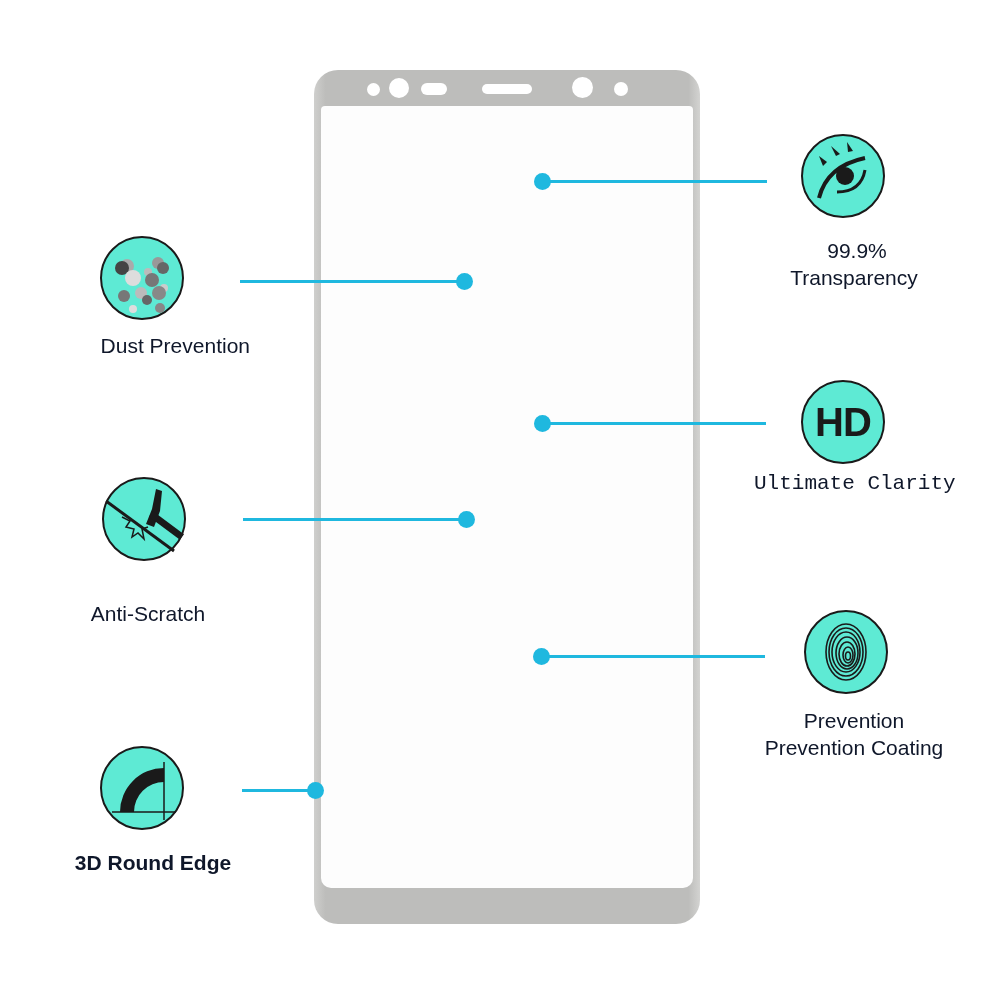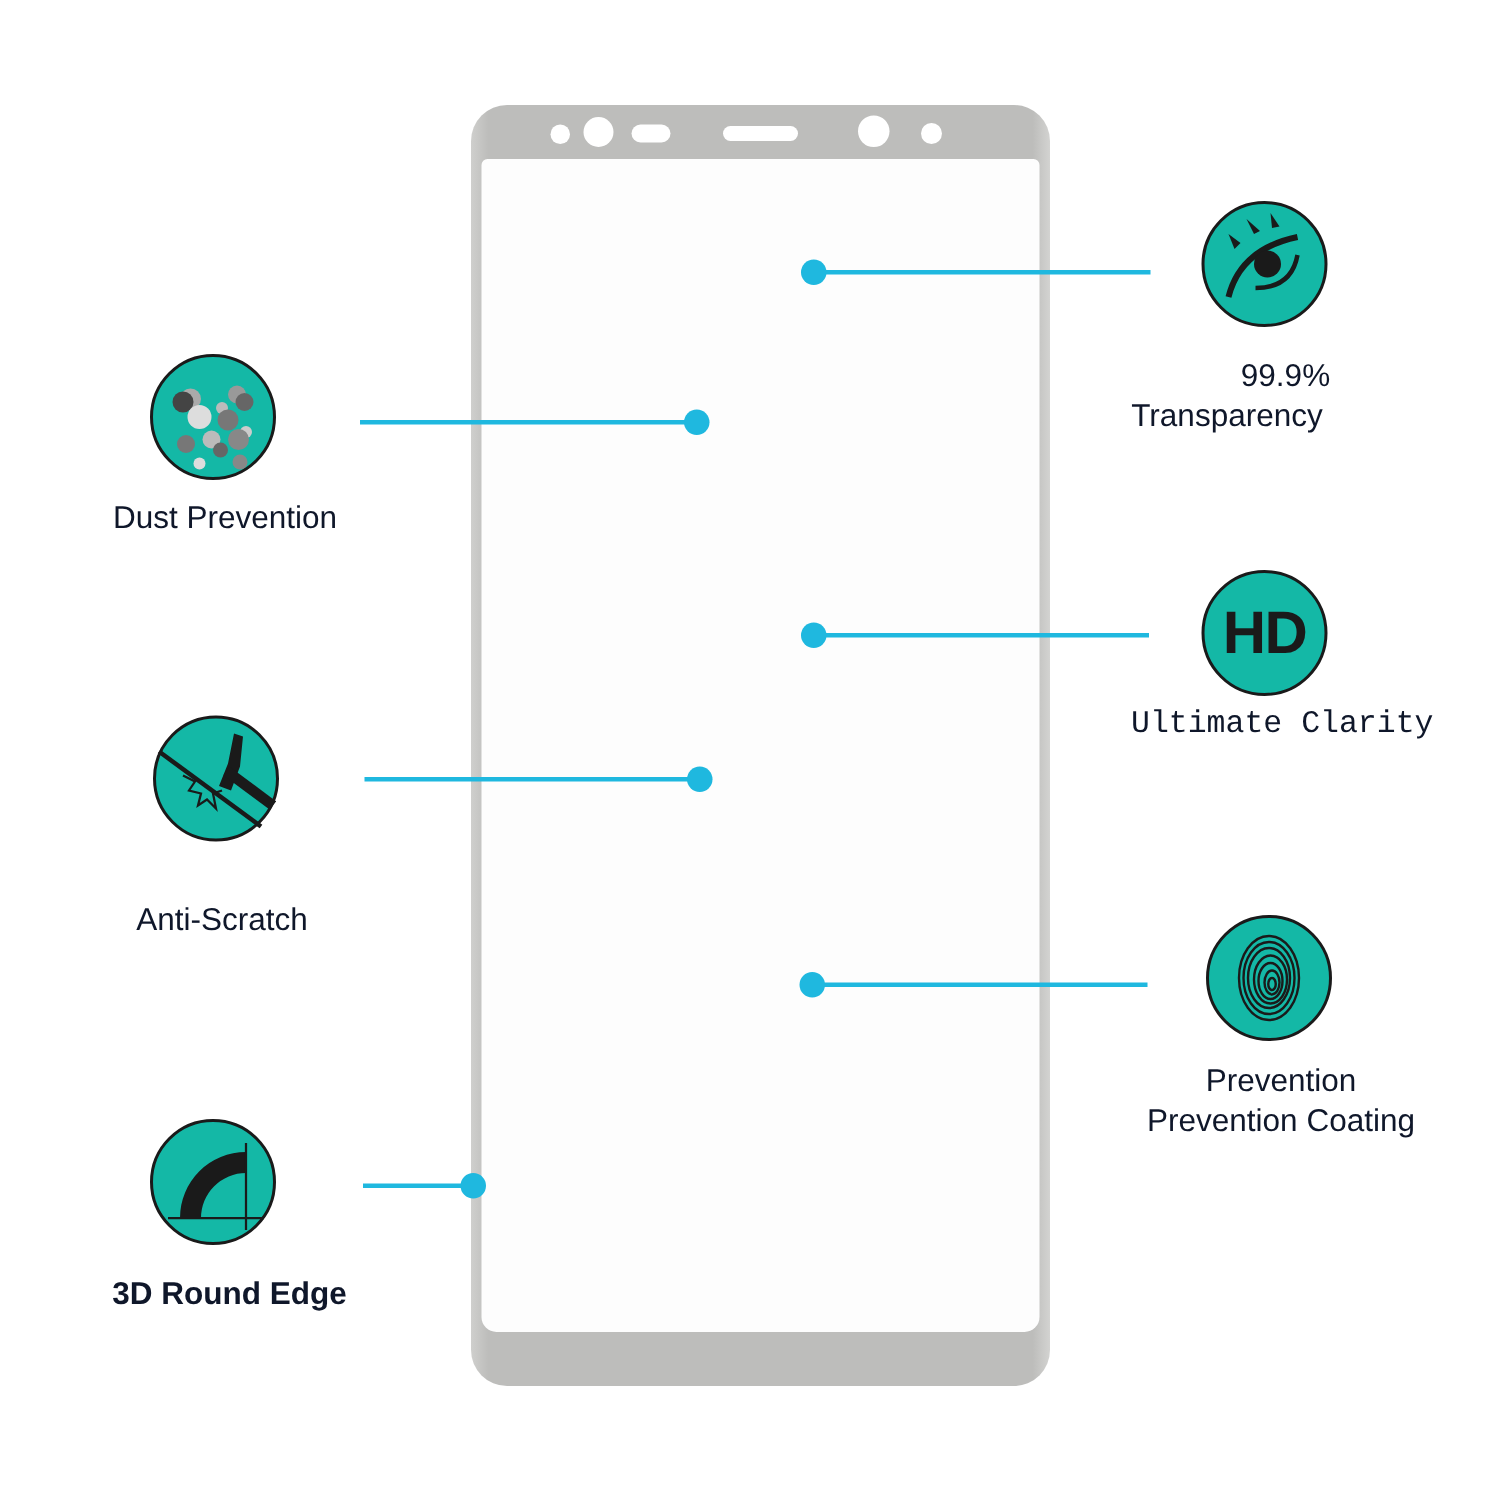--- a/index.html
+++ b/index.html
@@ -11,21 +11,21 @@
     background:linear-gradient(90deg,#cfcfcd 0%,#bdbdbb 3%,#bdbdbb 97%,#d3d3d1 100%);
     border-radius:24px; }
   .phone-screen { left:321px; top:106px; width:372px; height:782px; background:#fdfdfd;
     border-radius:4px 4px 10px 10px; }
   .hole { background:#ffffff; border-radius:50%; }
   .slot { background:#ffffff; border-radius:8px; }
   
   .line { height:3px; background:#1fb8df; }
   .dot { width:17px; height:17px; border-radius:50%; background:#1fb8df; }
   .icon { width:84px; height:84px; border:2.5px solid #1a1a1a; border-radius:50%;
-    box-sizing:border-box; background:#14b8a6; }
+    box-sizing:border-box; background:#5eead4; }
   .icon svg { width:100%; height:100%; display:block; }
   .label { font-size:21px; line-height:27px; text-align:center; white-space:nowrap; color:#0f172a; }
 </style>
 </head>
 <body>
 
 <div class="abs phone-frame"></div>
 <div class="abs hole" style="left:367px;top:83px;width:13px;height:13px;"></div>
 <div class="abs hole" style="left:389px;top:78px;width:20px;height:20px;"></div>
 <div class="abs slot" style="left:421px;top:83px;width:26px;height:12px;"></div>
@@ -63,21 +63,21 @@
     <circle cx="61" cy="30" r="6" fill="#666"></circle>
     <circle cx="62" cy="50" r="4" fill="#ccc"></circle>
     <circle cx="22" cy="58" r="6" fill="#777"></circle>
     <circle cx="39" cy="55" r="6" fill="#bbb"></circle>
     <circle cx="45" cy="62" r="5" fill="#666"></circle>
     <circle cx="57" cy="55" r="7" fill="#888"></circle>
     <circle cx="58" cy="70" r="5" fill="#888"></circle>
     <circle cx="31" cy="71" r="4" fill="#ddd"></circle>
   </svg>
 </div>
-<div class="abs label" style="left:50px;top:332px;width:200px;">Dust Prevention</div>
+<div class="abs label" style="left:50px;top:332px;width:200px;text-align:right;">Dust Prevention</div>
 
 <div class="abs icon" style="left:102px;top:477px;">
   <svg viewBox="0 0 80 80">
     <line x1="2" y1="22" x2="70" y2="72" stroke="#1a1a1a" stroke-width="3"></line>
     <polygon points="52,10 48,30 42,45 50,48 56,32 58,12" fill="#1a1a1a"></polygon>
     <line x1="47" y1="35" x2="78" y2="58" stroke="#1a1a1a" stroke-width="7"></line>
     <polyline points="18,38 26,42 22,48 30,50 28,58 34,54 40,60 38,50 44,48" fill="none" stroke="#1a1a1a" stroke-width="1.5"></polyline>
   </svg>
 </div>
 <div class="abs label" style="left:48px;top:574px;width:200px;margin-top:26px;">Anti-Scratch</div>
@@ -95,21 +95,21 @@
   <svg viewBox="0 0 80 80">
     <path d="M16 62 Q24 30 62 22" fill="none" stroke="#1a1a1a" stroke-width="4"></path>
     <path d="M34 56 Q58 56 62 34" fill="none" stroke="#1a1a1a" stroke-width="3"></path>
     <circle cx="42" cy="40" r="9" fill="#1a1a1a"></circle>
     <polygon points="24,26 16,20 20,30" fill="#1a1a1a"></polygon>
     <polygon points="33,20 28,10 37,18" fill="#1a1a1a"></polygon>
     <polygon points="45,16 44,6 50,15" fill="#1a1a1a"></polygon>
   </svg>
 </div>
 <div class="abs label" style="left:757px;top:237px;width:200px;">99.9%</div>
-<div class="abs label" style="left:718px;top:264px;width:200px;">Transparency</div>
+<div class="abs label" style="left:754px;top:264px;width:200px;">Transparency</div>
 
 <div class="abs icon" style="left:801px;top:380px;display:flex;align-items:center;justify-content:center;">
   <span style="font-weight:bold;font-size:40px;letter-spacing:-1px;color:#1a1a1a;">HD</span>
 </div>
 <div class="abs label" style="left:754px;top:470px;width:200px;font-family:Liberation Mono, monospace;">Ultimate Clarity</div>
 
 <div class="abs icon" style="left:804px;top:610px;">
   <svg viewBox="0 0 80 80">
     <g fill="none" stroke="#1a1a1a" stroke-width="1.6">
       <ellipse cx="40" cy="40" rx="20" ry="28"></ellipse>

